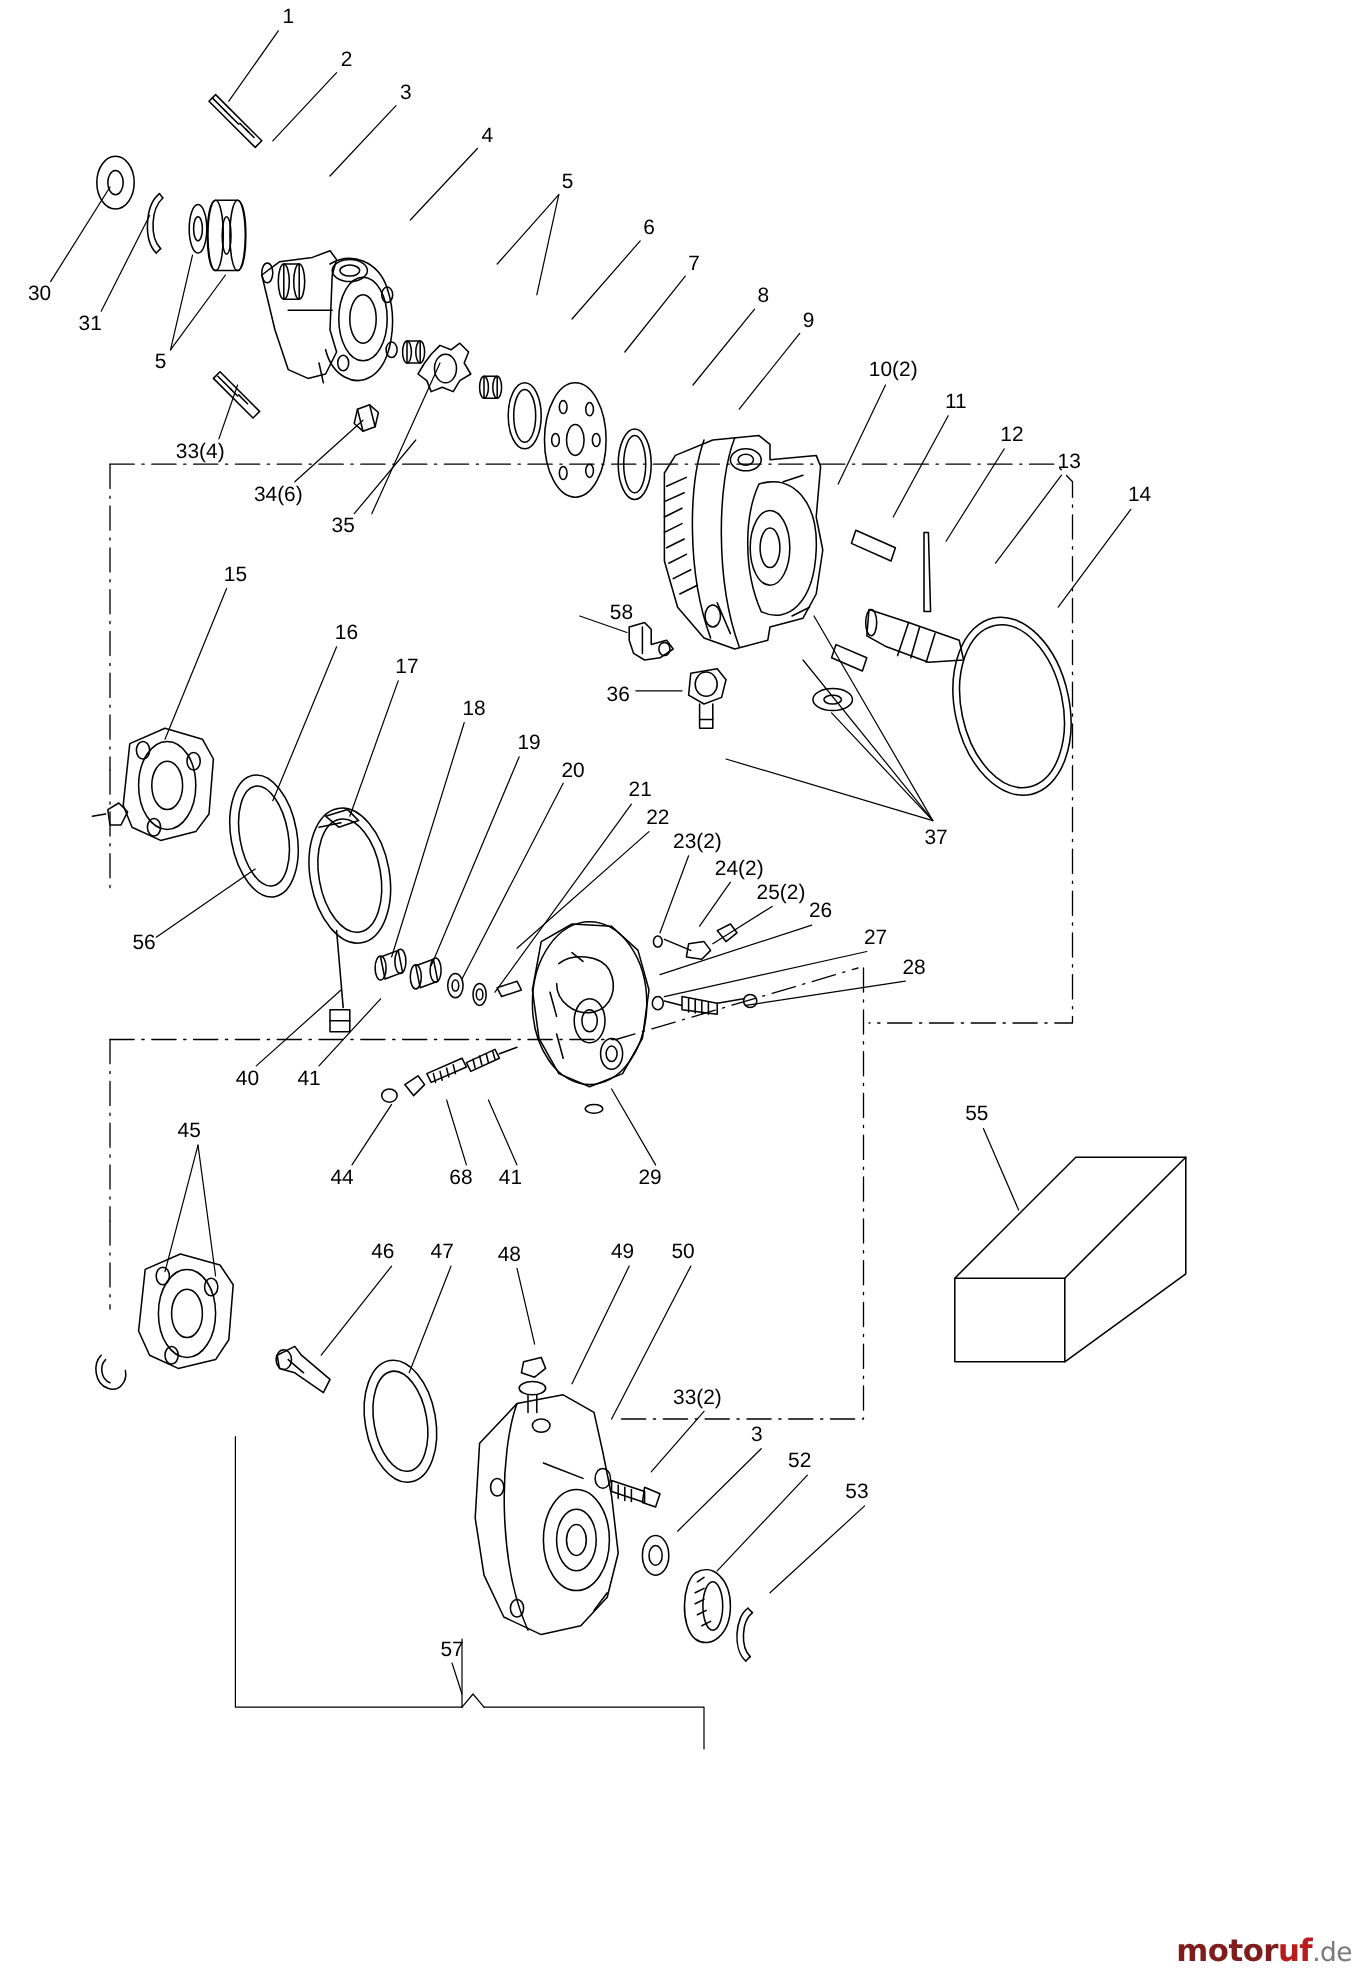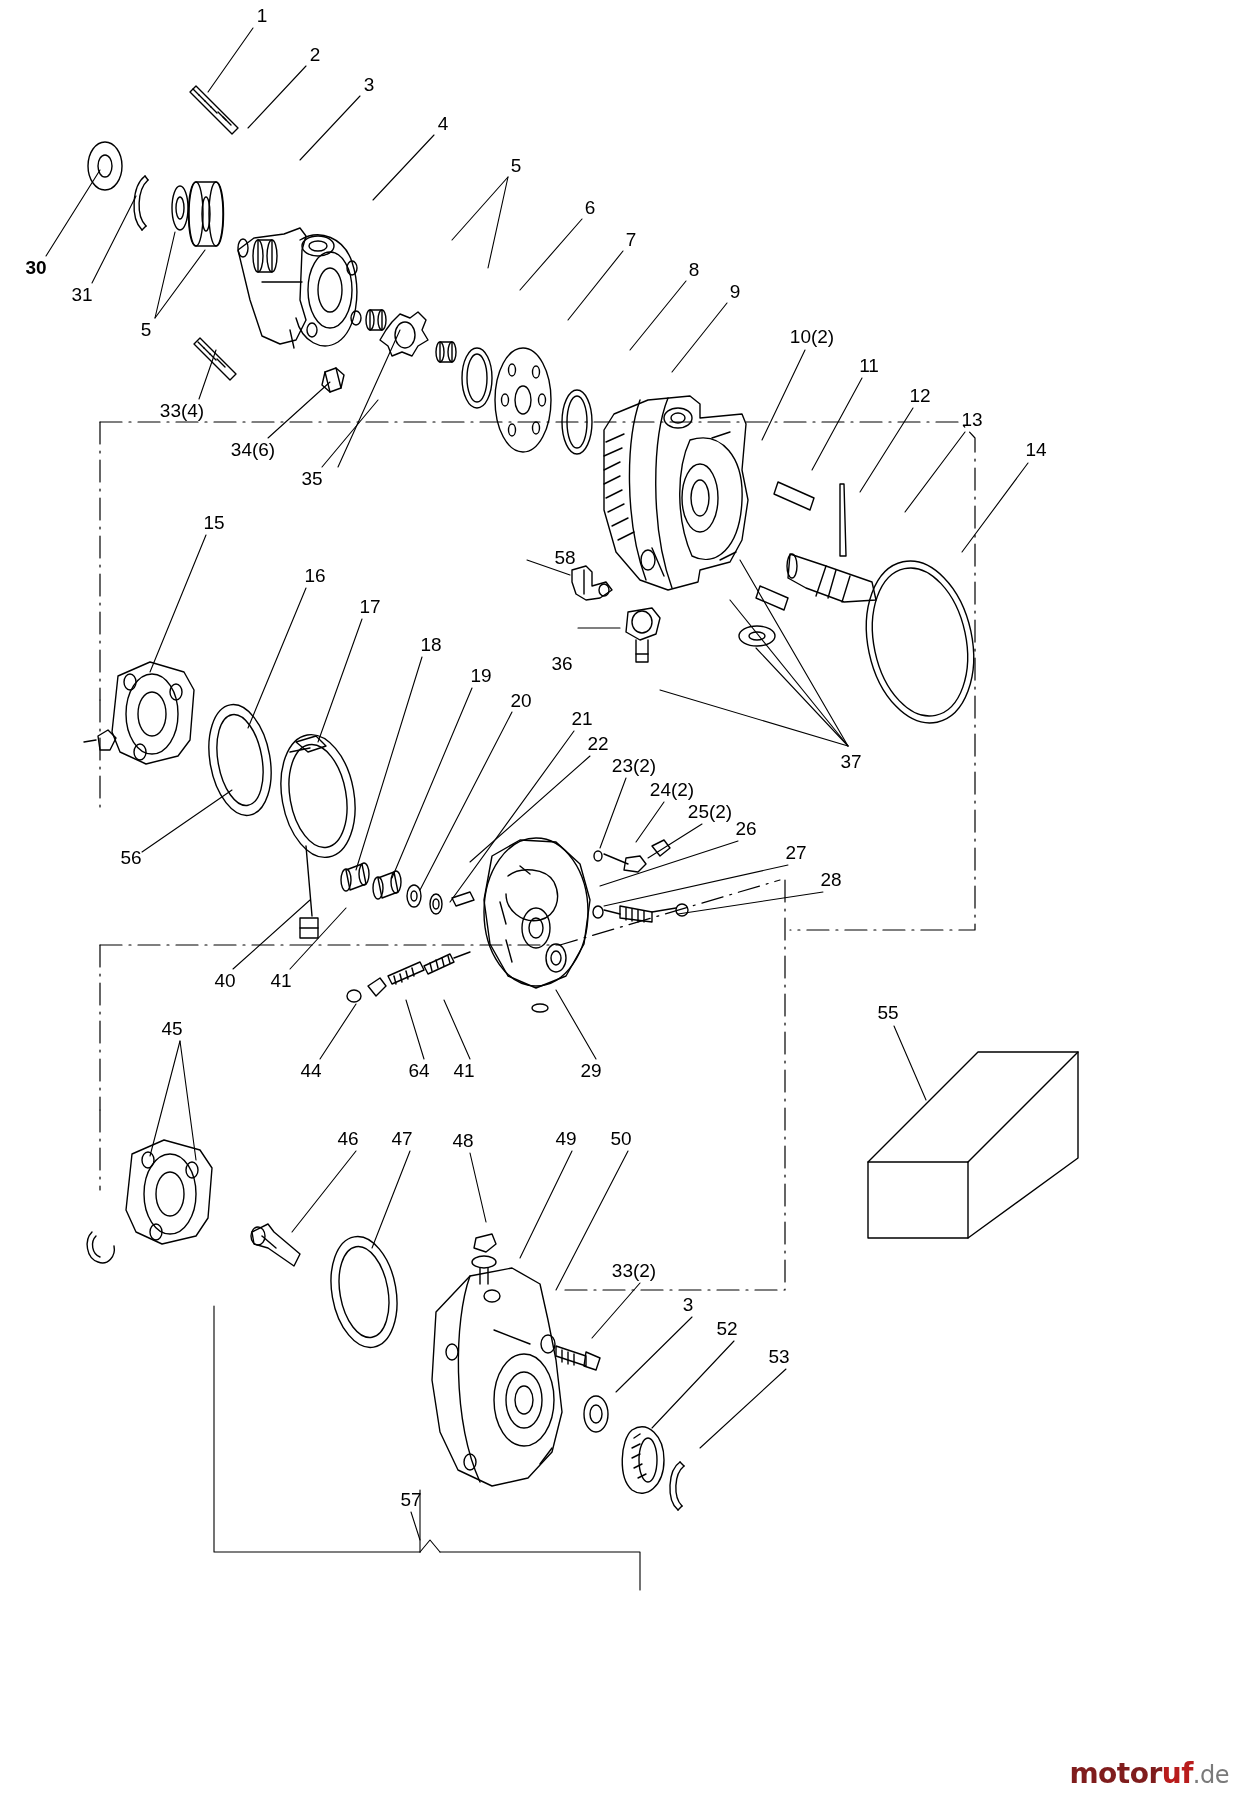--- a/index.html
+++ b/index.html
@@ -489,48 +489,48 @@
   <div class="callout" style="left:516px; top:166px;">5</div>
   <div class="callout" style="left:590px; top:208px;">6</div>
   <div class="callout" style="left:631px; top:240px;">7</div>
   <div class="callout" style="left:694px; top:270px;">8</div>
   <div class="callout" style="left:735px; top:292px;">9</div>
   <div class="callout" style="left:812px; top:337px;">10(2)</div>
   <div class="callout" style="left:869px; top:366px;">11</div>
   <div class="callout" style="left:920px; top:396px;text-align:right;">12</div>
   <div class="callout" style="left:972px; top:420px;">13</div>
   <div class="callout" style="left:1036px; top:450px;">14</div>
-  <div class="callout" style="left:36px; top:268px;font-weight:bold;">30</div>
+  <div class="callout" style="left:36px; top:268px;">30</div>
   <div class="callout" style="left:82px; top:295px;">31</div>
   <div class="callout" style="left:146px; top:330px;">5</div>
   <div class="callout" style="left:182px; top:411px;">33(4)</div>
   <div class="callout" style="left:253px; top:450px;">34(6)</div>
   <div class="callout" style="left:312px; top:479px;">35</div>
   <div class="callout" style="left:533px; top:558px;margin-left:32px;">58</div>
-  <div class="callout" style="left:562px; top:664px;">36</div>
+  <div class="callout" style="left:562px; top:632px;">36</div>
   <div class="callout" style="left:851px; top:762px;">37</div>
   <div class="callout" style="left:214px; top:523px;">15</div>
   <div class="callout" style="left:315px; top:576px;">16</div>
   <div class="callout" style="left:370px; top:607px;">17</div>
   <div class="callout" style="left:431px; top:645px;">18</div>
   <div class="callout" style="left:481px; top:676px;">19</div>
   <div class="callout" style="left:521px; top:701px;">20</div>
   <div class="callout" style="left:582px; top:719px;">21</div>
   <div class="callout" style="left:598px; top:744px;">22</div>
   <div class="callout" style="left:634px; top:766px;">23(2)</div>
   <div class="callout" style="left:672px; top:790px;">24(2)</div>
   <div class="callout" style="left:710px; top:812px;">25(2)</div>
   <div class="callout" style="left:746px; top:829px;">26</div>
   <div class="callout" style="left:796px; top:853px;">27</div>
   <div class="callout" style="left:831px; top:880px;">28</div>
   <div class="callout" style="left:131px; top:858px;">56</div>
   <div class="callout" style="left:225px; top:981px;">40</div>
   <div class="callout" style="left:281px; top:981px;">41</div>
   <div class="callout" style="left:311px; top:1071px;">44</div>
-  <div class="callout" style="left:419px; top:1071px;">64</div>
+  <div class="callout" style="left:419px; top:1071px;">68</div>
   <div class="callout" style="left:464px; top:1071px;">41</div>
   <div class="callout" style="left:591px; top:1071px;">29</div>
   <div class="callout" style="left:888px; top:1013px;">55</div>
   <div class="callout" style="left:172px; top:1029px;">45</div>
   <div class="callout" style="left:348px; top:1139px;">46</div>
   <div class="callout" style="left:402px; top:1139px;text-align:right;">47</div>
   <div class="callout" style="left:463px; top:1141px;">48</div>
   <div class="callout" style="left:566px; top:1139px;">49</div>
   <div class="callout" style="left:621px; top:1139px;">50</div>
   <div class="callout" style="left:634px; top:1271px;">33(2)</div>

